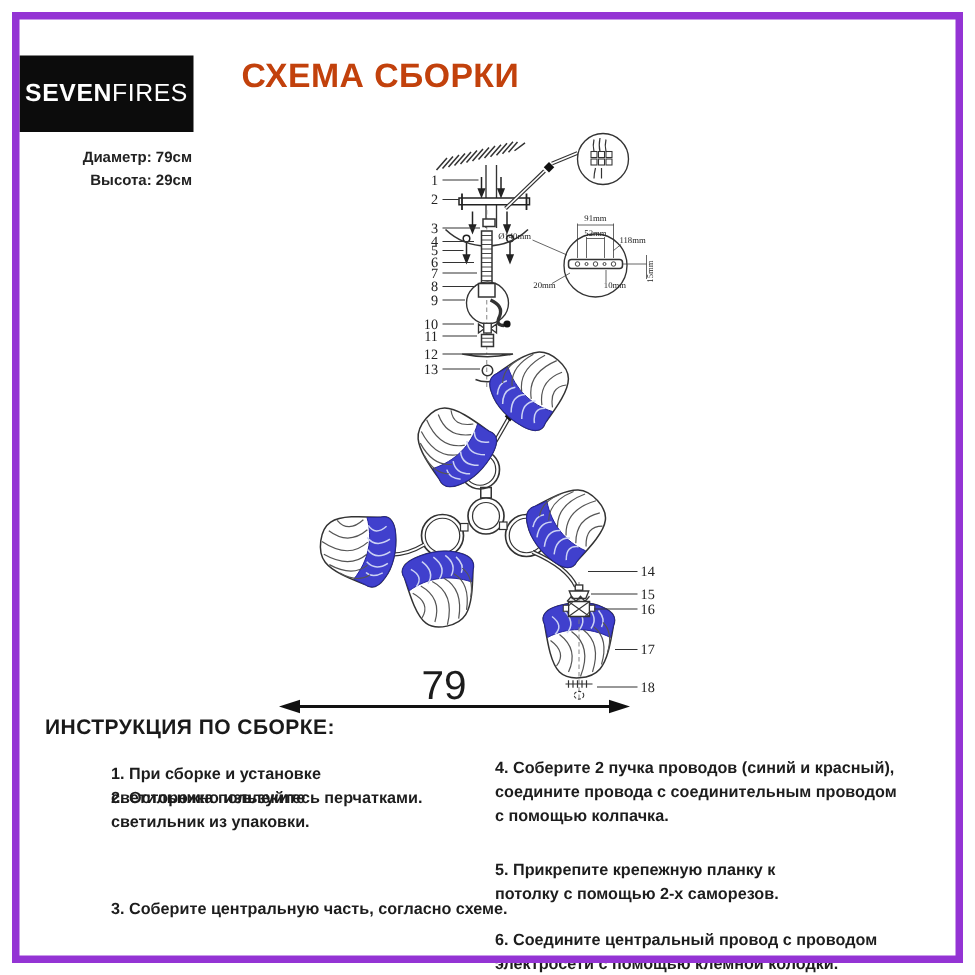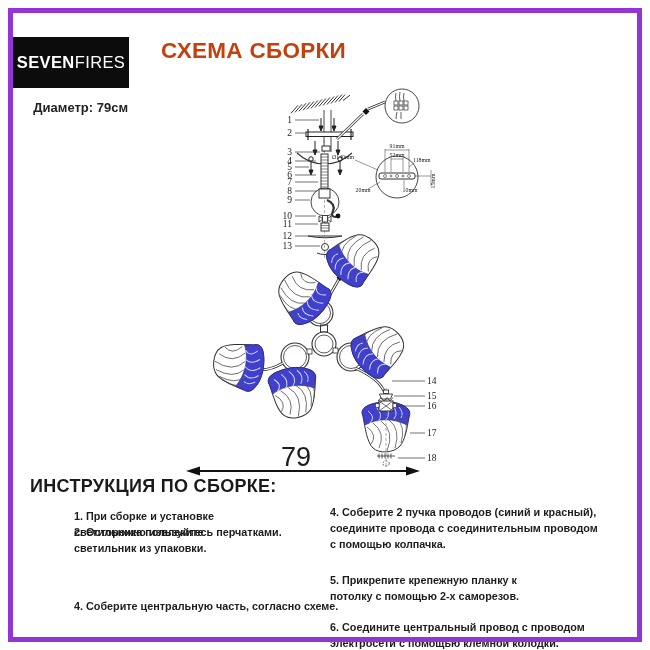--- a/index.html
+++ b/index.html
@@ -13,28 +13,28 @@
   }
   .logo{
     position:absolute;left:13px;top:37px;width:116px;height:51px;
     background:#0c0c0c;color:#ffffff;display:flex;align-items:center;justify-content:center;
     font-size:16.5px;letter-spacing:.4px;z-index:2;
   }
   .logo .b{font-weight:800;}
   .logo .l{font-weight:400;}
   .specs{
     position:absolute;left:8px;top:99px;width:120px;text-align:right;
-    font-size:13px;font-weight:700;line-height:1.45;color:#222;z-index:2;
+    font-size:10px;font-weight:700;line-height:1.45;color:#222;z-index:2;
   }
   .title{
     position:absolute;left:161px;top:34px;width:470px;
     font-size:22.5px;font-weight:700;line-height:1.5;color:#c2410c;letter-spacing:.3px;z-index:2;
   }
   .instr-head{
-    position:absolute;left:30px;top:476px;font-size:18px;font-weight:800;letter-spacing:.3px;z-index:2;
+    position:absolute;left:30px;top:476px;font-size:14px;font-weight:800;letter-spacing:.3px;z-index:2;
   }
   .instr{
     position:absolute;font-size:10.8px;font-weight:700;line-height:1.5;
     white-space:pre-line;z-index:2;color:#1d1d1d;
   }
   .col-l{left:30px;width:300px;margin-left:44px;}
   .col-r{left:330px;width:312px;}
   .i1{top:508px;} .i2{top:524px;} .i3{top:598px;}
   .i4{top:504px;} .i5{top:572px;} .i6{top:619px;}
   svg.diagram{position:absolute;left:0;top:0;z-index:1;}
@@ -48,20 +48,21 @@
 
 <div class="frame"></div>
 
 <div class="logo">
   <span class="b">SEVEN</span>
     <span class="l">FIRES</span>
 </div>
 
 <div class="specs">
   <div>Диаметр: 79см</div>
+  <div>Высота: 29см</div>
 </div>
 
 <div class="title">
   <div>СХЕМА СБОРКИ</div>
 </div>
 
 <svg class="diagram" width="650" height="650" viewBox="0 0 650 650">
   <defs>
     <g id="shadeDef">
       <path d="M-23,3 C-26,-3 -21,-7 -14,-9 C-4,-12 8,-12 16,-8 C23,-5 25,-1 23,4 C21,16 19,27 14,33 C8,40 -7,41 -13,35 C-19,29 -21,15 -23,3 Z" fill="#ffffff" stroke="#333" stroke-width="1"></path>
@@ -242,20 +243,20 @@
     <path d="M420,471 L406,466.5 L406,475.5 Z" fill="#111"></path>
   </g>
 </svg>
 
 <div class="instr-head">ИНСТРУКЦИЯ ПО СБОРКЕ:</div>
 
 <div class="instr col-l i1">1. При сборке и установке
 светильника пользуйтесь перчатками.</div>
 <div class="instr col-l i2">2. Осторожно извлеките
 светильник из упаковки.</div>
-<div class="instr col-l i3">4. Соберите центральную часть, согласно схеме.</div>
+<div class="instr col-l i3">3. Соберите центральную часть, согласно схеме.</div>
 <div class="instr col-r i4">4. Соберите 2 пучка проводов (синий и красный),
 соедините провода с соединительным проводом
 с помощью колпачка.</div>
 <div class="instr col-r i5">5. Прикрепите крепежную планку к
 потолку с помощью 2-х саморезов.</div>
 <div class="instr col-r i6">6. Соедините центральный провод с проводом
 электросети с помощью клемной колодки.</div>
 
 </body></html>

